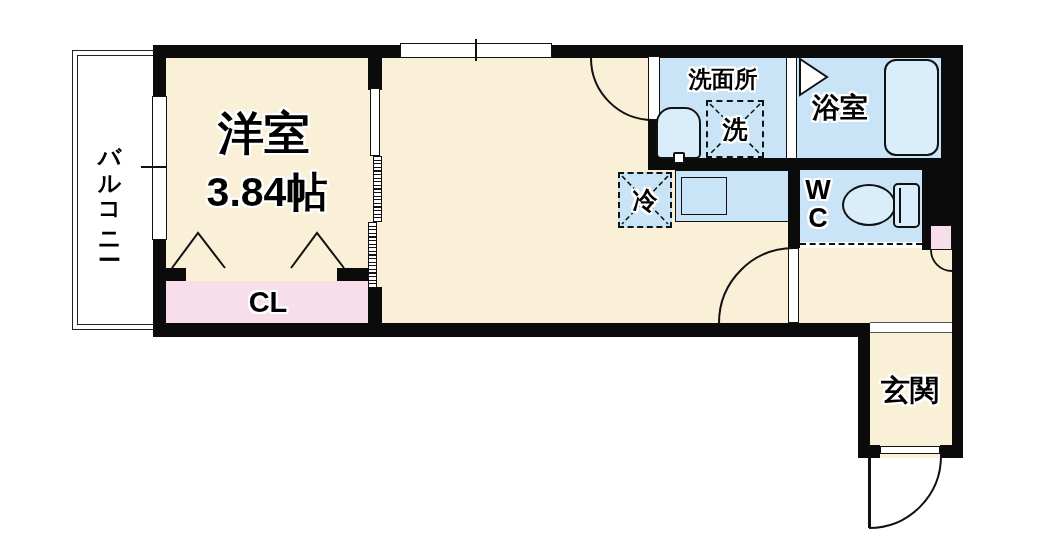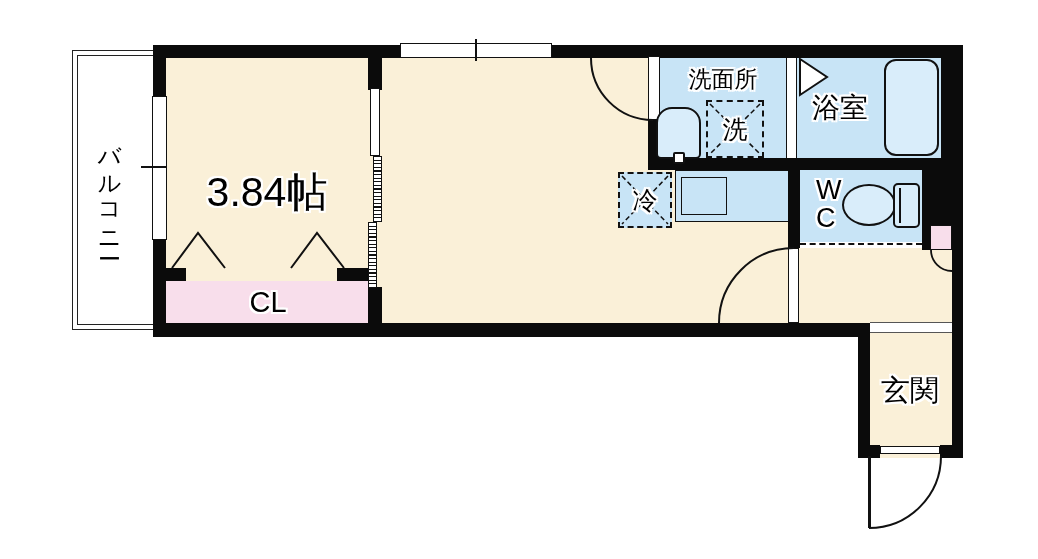--- a/index.html
+++ b/index.html
@@ -1,22 +1,22 @@
 <!DOCTYPE html>
 <html><head>
 <meta charset="utf-8">
 <style>
   html,body{margin:0;padding:0;background:#fff;}
   #plan{position:relative;width:1038px;height:559px;background:#fff;overflow:hidden;
         font-family:"Liberation Sans","DejaVu Sans",sans-serif;}
   #plan *{box-sizing:border-box;}
   .abs{position:absolute;}
   .wall{position:absolute;background:#0b0b0b;}
-  .lbl{position:absolute;transform:translate(-50%,-50%);font-weight:normal;color:#000;
-       white-space:nowrap;line-height:1.05;text-align:left;
+  .lbl{position:absolute;transform:translate(-50%,-50%);font-weight:bold;color:#000;
+       white-space:nowrap;line-height:1.05;text-align:center;
        text-shadow:-2px -2px 0 #fff,2px -2px 0 #fff,-2px 2px 0 #fff,2px 2px 0 #fff,
                    0 -2px 0 #fff,0 2px 0 #fff,-2px 0 0 #fff,2px 0 0 #fff;}
   .vert{writing-mode:vertical-rl;letter-spacing:3px;}
   .hatch{position:absolute;border-left:1px solid #111;border-right:1px solid #111;
          background:repeating-linear-gradient(180deg,#111 0px,#111 1.2px,#fff 1.2px,#fff 3.6px);}
   .fixture{position:absolute;border:2px solid #111;background:#d9edfa;}
   .opening{position:absolute;background:#fff;}
   svg{position:absolute;left:0;top:0;pointer-events:none;}
 </style>
 </head>
@@ -92,22 +92,23 @@
     <path d="M 869 528 A 72 72 0 0 0 941 456" fill="none" stroke="#111" stroke-width="2"></path>
     <path d="M 931 250 A 21 21 0 0 0 952 271" fill="none" stroke="#111" stroke-width="1.8"></path>
     <path d="M 172 268 L 198 233 L 225 268" fill="none" stroke="#111" stroke-width="2"></path>
     <path d="M 291 268 L 317 233 L 344 268" fill="none" stroke="#111" stroke-width="2"></path>
     <path d="M 800 59 L 827 77 L 800 95 Z" fill="#ffffff" stroke="#111" stroke-width="2"></path>
     <path d="M 622 176 L 668 224 M 668 176 L 622 224" fill="none" stroke="#111" stroke-width="1.5" stroke-dasharray="5,3"></path>
     <path d="M 710 104 L 760 154 M 760 104 L 710 154" fill="none" stroke="#111" stroke-width="1.5" stroke-dasharray="5,3"></path>
   </svg>
 
   <div class="lbl vert" style="left:110px;top:190px;font-size:23px;">バルコニー</div>
+  <div class="lbl" style="left:264px;top:133px;font-size:46px;">洋室</div>
   <div class="lbl" style="left:267px;top:193px;font-size:41px;">3.84帖</div>
   <div class="lbl" style="left:723px;top:79px;font-size:23px;">洗面所</div>
   <div class="lbl" style="left:735px;top:129px;font-size:25px;">洗</div>
   <div class="lbl" style="left:840px;top:108px;font-size:28px;">浴室</div>
   <div class="lbl" style="left:645px;top:200px;font-size:25px;">冷</div>
-  <div class="lbl" style="left:818px;top:204px;font-size:27px;white-space:normal;width:28px;word-break:break-all;margin-left:12px;">WC</div>
+  <div class="lbl" style="left:818px;top:204px;font-size:27px;white-space:normal;width:28px;word-break:break-all;">WC</div>
   <div class="lbl" style="left:268px;top:302px;font-size:29px;">CL</div>
   <div class="lbl" style="left:910px;top:390px;font-size:29px;">玄関</div>
 
 </div>
 
 </body></html>

